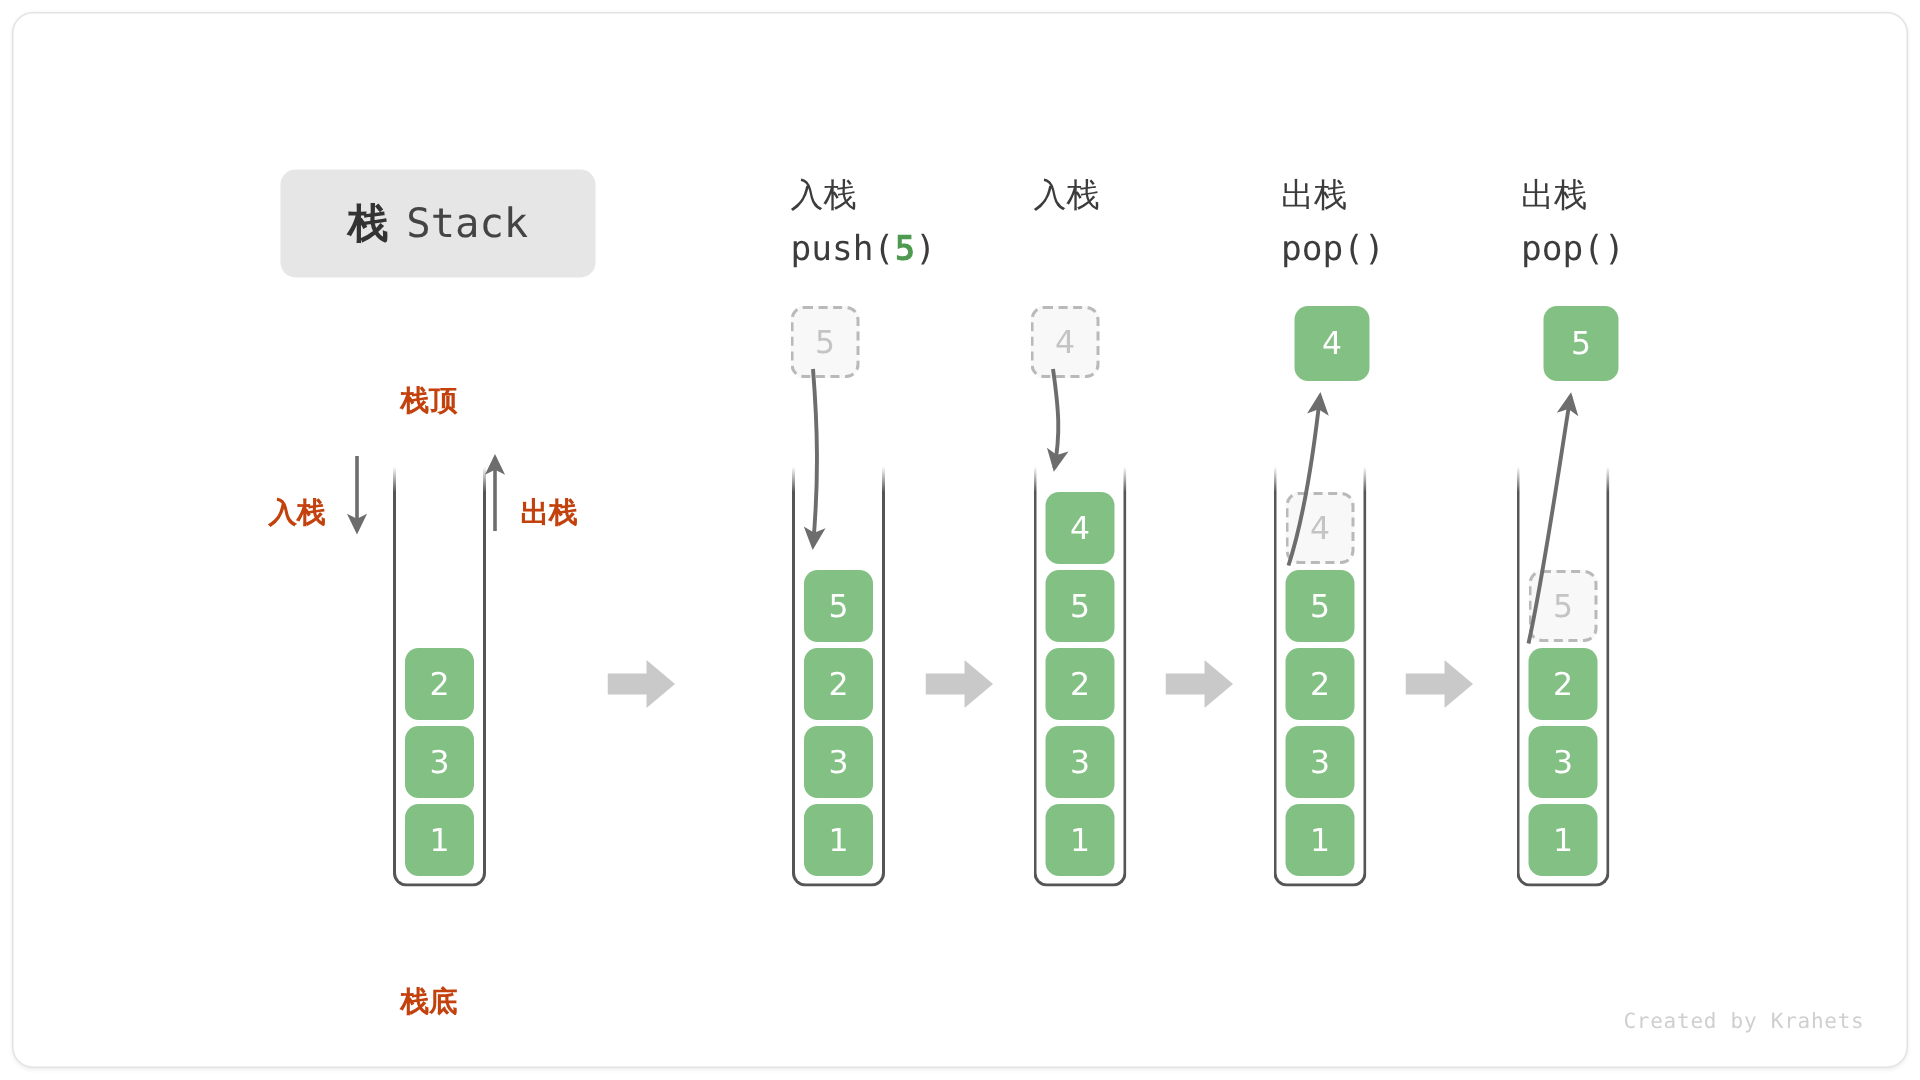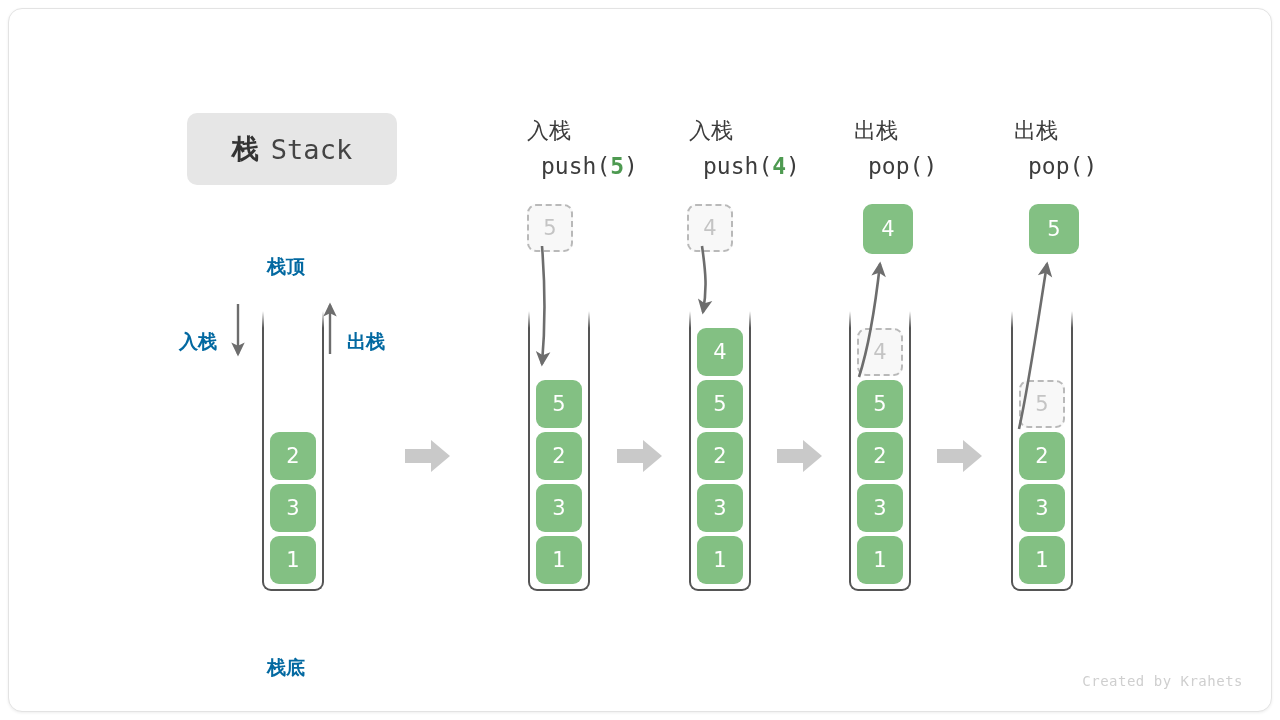--- a/index.html
+++ b/index.html
@@ -33,40 +33,40 @@
   }
   #title-badge .t-en {
     font-family:"DejaVu Sans Mono", monospace;
     font-size:27px; color:#444444; margin-left:11px;
   }
 
   
   .cn-label {
     position:absolute;
     font-family:"DejaVu Sans", sans-serif;
-    font-size:19px; font-weight:bold; color:#0369a1;
+    font-size:19px; font-weight:bold; color:#c2410c;
     white-space:nowrap;
   }
 
   
   .col-head {
     position:absolute;
     width:170px;
     text-align:left;
     white-space:nowrap;
   }
   .col-head .line1 {
     display:block;
     font-family:"DejaVu Sans", sans-serif;
     font-size:22px; color:#3c3c3c; line-height:36px;
   }
   .col-head .line2 {
     display:block;
     font-family:"DejaVu Sans Mono", monospace;
-    font-size:23px; color:#3c3c3c; line-height:34px;margin-left:14px;
+    font-size:23px; color:#3c3c3c; line-height:34px;
   }
   .col-head .line2 .arg { color:#4e9a51; font-weight:bold; }
 
   
   .stack-box {
     position:absolute;
     width:62px; height:288px;
     border-left:2px solid #555555;
     border-right:2px solid #555555;
     border-bottom:2px solid #555555;
@@ -155,21 +155,20 @@
   <div class="cell filled" style="left:527px; top:527px;">1</div>
 
   <div class="flow-arrow" style="left:608px; top:429px;">
     <svg viewBox="0 0 46 36" width="46" height="36">
       <path d="M0 11 H26 V2 L45 18 L26 34 V25 H0 Z" fill="#c9c9c9"></path>
     </svg>
   </div>
 
   <div class="col-head" style="left:680px; top:104px;">
     <span class="line1">入栈</span>
-    <span class="line2"><span>push(</span><span class="arg">4</span><span>)</span></span>
   </div>
 
   <div class="cell ghost" style="left:678px; top:195px;">4</div>
 
   <div class="stack-box" style="left:680px; top:294px;"></div>
 
   <div class="cell filled" style="left:688px; top:319px;">4</div>
   <div class="cell filled" style="left:688px; top:371px;">5</div>
   <div class="cell filled" style="left:688px; top:423px;">2</div>
   <div class="cell filled" style="left:688px; top:475px;">3</div>

